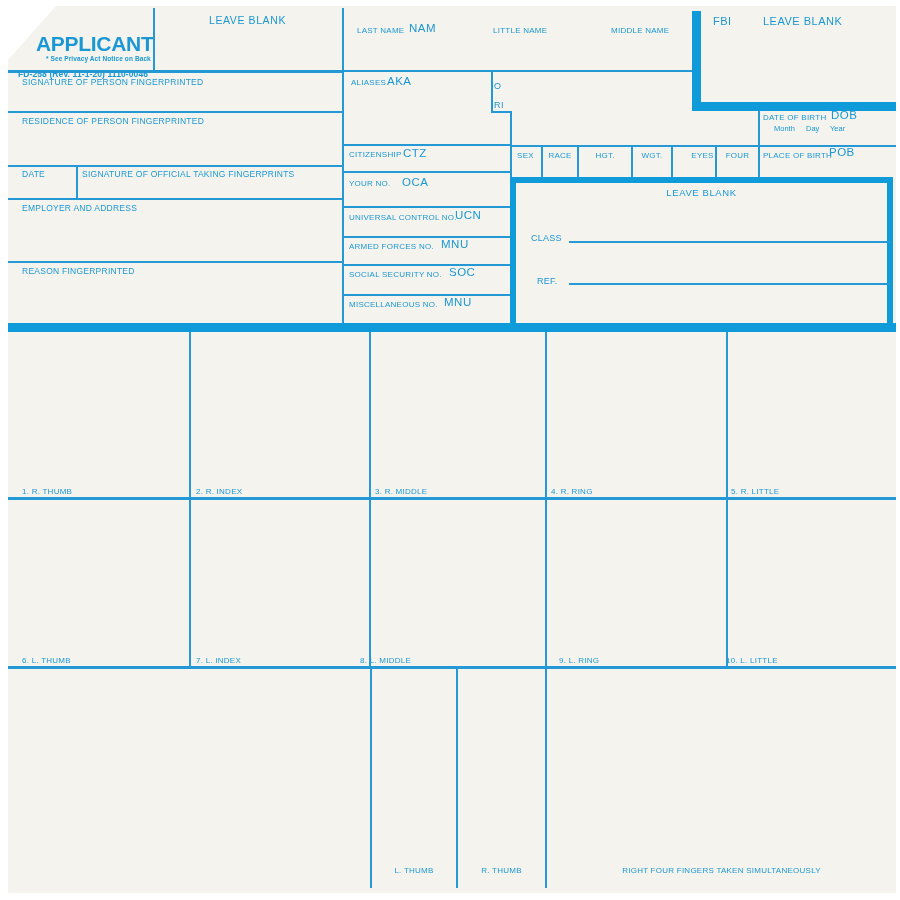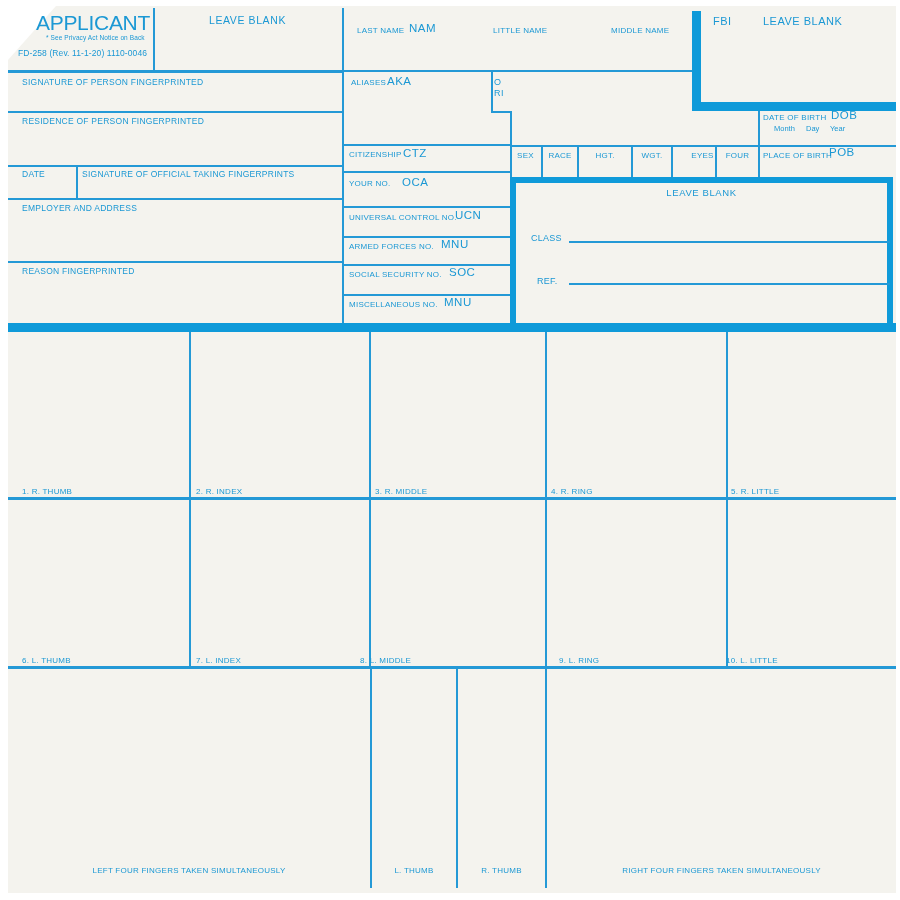--- a/index.html
+++ b/index.html
@@ -14,31 +14,31 @@
     background:#f4f3ee;
     clip-path:polygon(48px 0, 100% 0, 100% 100%, 0 100%, 0 54px);
     filter:drop-shadow(0 0 1.5px #b9bcbd) drop-shadow(1px 1px 1px #d8d8d3);
   }
   .hl, .vl { position:absolute; background:#2499d6; }
   .bar { position:absolute; background:#0f9ad9; }
   .lbl { position:absolute; font-size:8px; letter-spacing:.25px; white-space:nowrap; }
   .lbl2 { position:absolute; font-size:8.5px; letter-spacing:.25px; white-space:nowrap; }
   .val { position:absolute; font-size:11.5px; letter-spacing:.5px; white-space:nowrap; }
   .ctr { text-align:center; }
-  .big { font-weight:normal; }
+  .big { font-weight:bold;margin-top:21px; }
   .field { position:absolute; background:transparent; }
   .tiny { position:absolute; font-size:7.5px; white-space:nowrap; }
   .boxline { position:absolute; background:#2499d6; height:2px; }
   .classbox {
     position:absolute; left:510px; top:177px; width:383px; height:154px;
     border:6px solid #0f9ad9; background:transparent;
   }
   .ori {
     position:absolute; left:494px; top:77px; width:12px;
-    font-size:9px; line-height:11px; word-break:break-all; letter-spacing:.5px;
+    font-size:9px; line-height:19px; word-break:break-all; letter-spacing:.5px;
   }
 </style>
 </head>
 <body>
 
 <div id="stage">
   <div id="paper"></div>
 
   <div class="lbl big" style="left:36px;top:11px;font-size:21px;letter-spacing:-0.3px;">APPLICANT</div>
   <div class="lbl big" style="left:46px;top:34px;font-size:6.5px;letter-spacing:.1px;">* See Privacy Act Notice on Back</div>
@@ -181,17 +181,16 @@
   <div class="lbl" style="left:726px;top:656px;">10. L. LITTLE</div>
   <div class="hl" style="left:8px;top:666px;width:888px;height:3px;"></div>
 
   <div class="vl" style="left:370px;top:669px;width:2px;height:219px;"></div>
   <div class="vl" style="left:456px;top:669px;width:2px;height:219px;"></div>
   <div class="vl" style="left:545px;top:669px;width:2px;height:219px;"></div>
   <div class="field" style="left:8px;top:669px;width:360px;height:192px;"></div>
   <div class="field" style="left:373px;top:669px;width:81px;height:192px;"></div>
   <div class="field" style="left:459px;top:669px;width:84px;height:192px;"></div>
   <div class="field" style="left:548px;top:669px;width:348px;height:192px;"></div>
-  <div class="lbl ctr" style="left:8px;top:866px;width:362px;">LEFT FOUR FINGERS TAKEN SIMULTANEOUSLY</div>
   <div class="lbl ctr" style="left:372px;top:866px;width:84px;">L. THUMB</div>
   <div class="lbl ctr" style="left:458px;top:866px;width:87px;">R. THUMB</div>
   <div class="lbl ctr" style="left:547px;top:866px;width:349px;">RIGHT FOUR FINGERS TAKEN SIMULTANEOUSLY</div>
 </div>
 
 </body></html>

